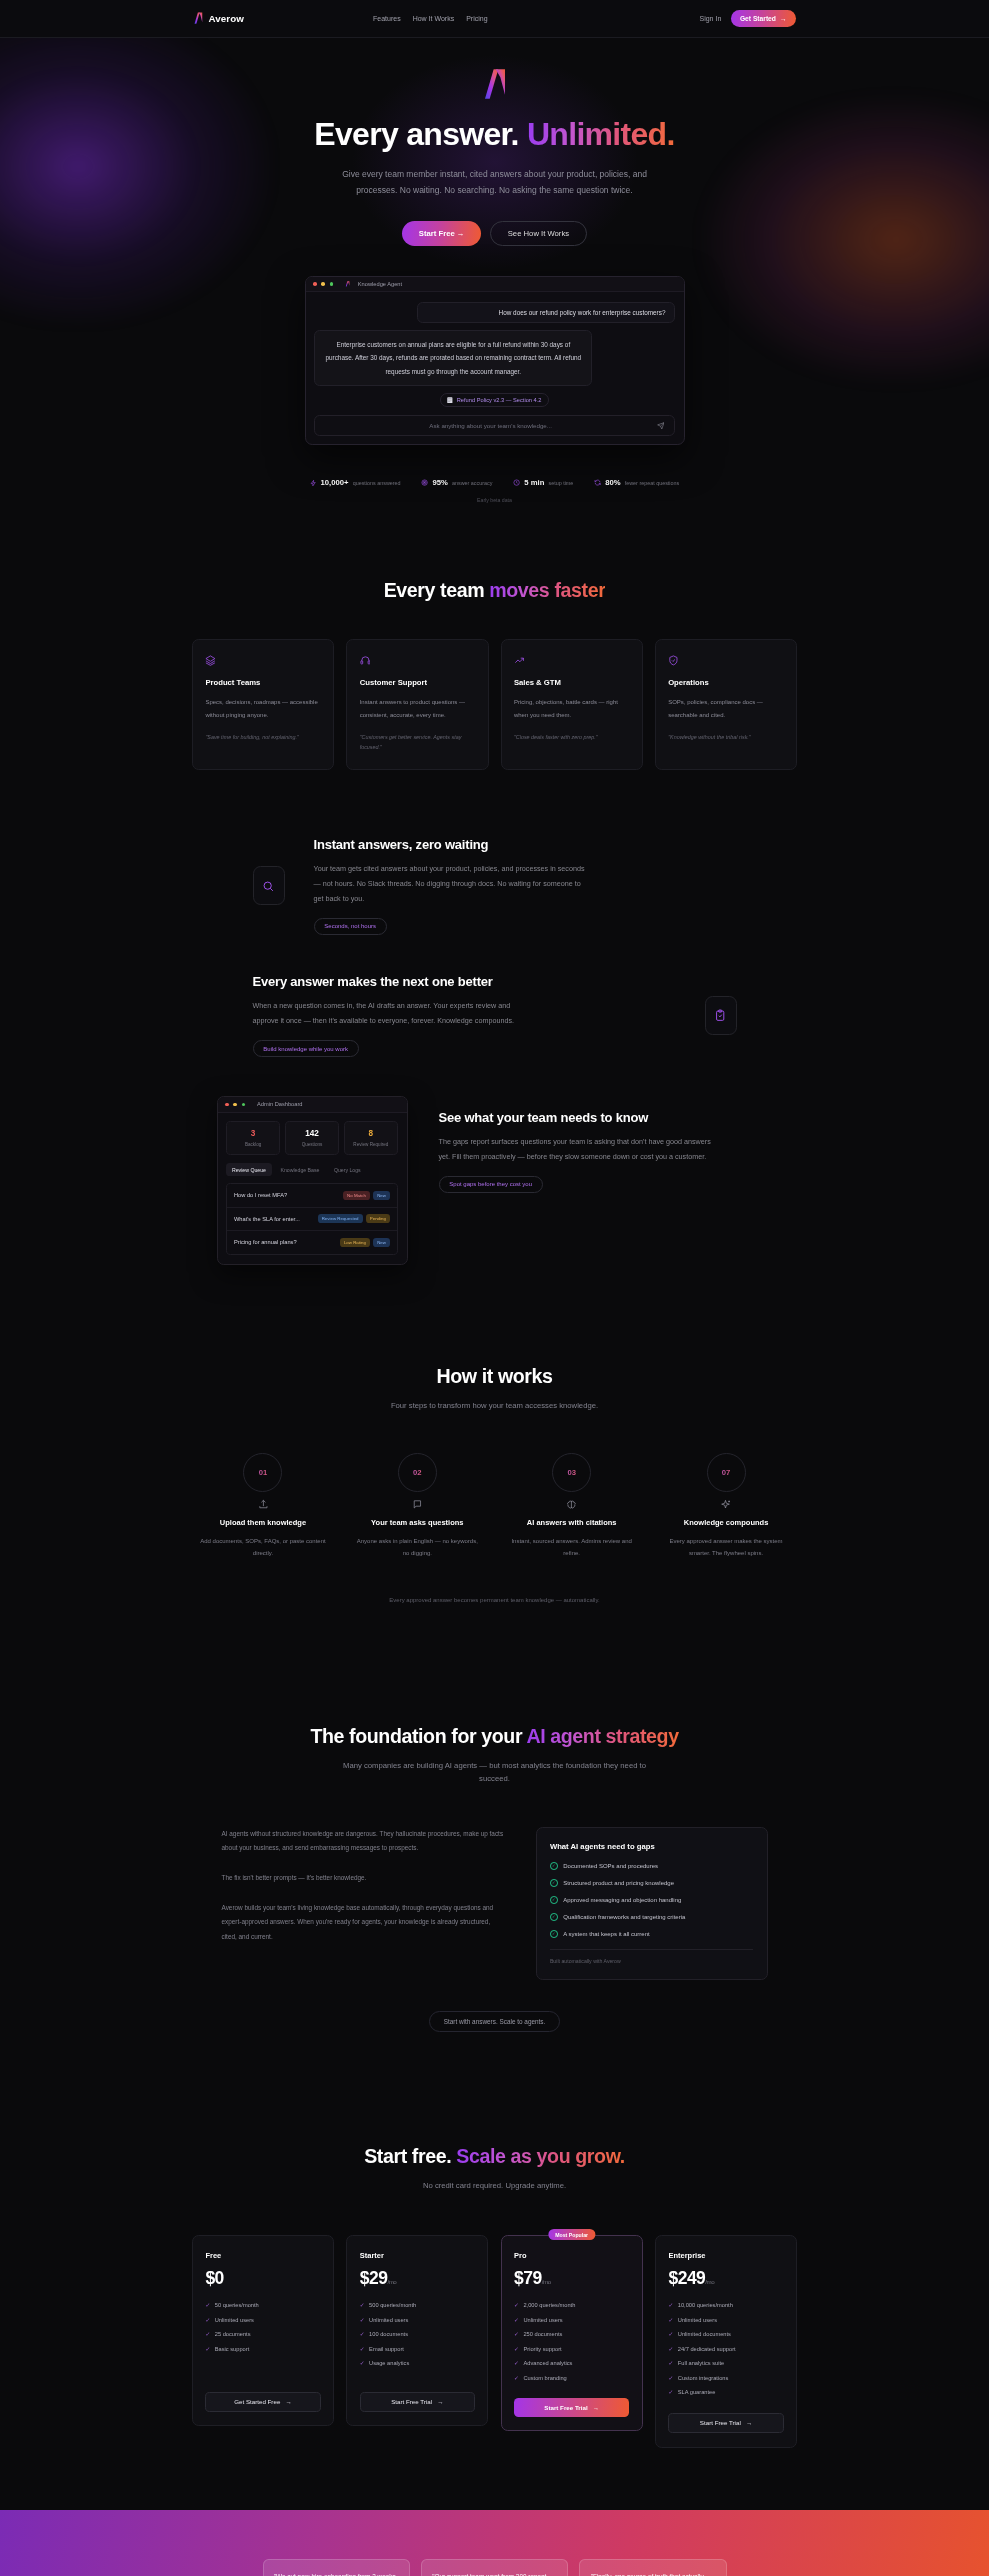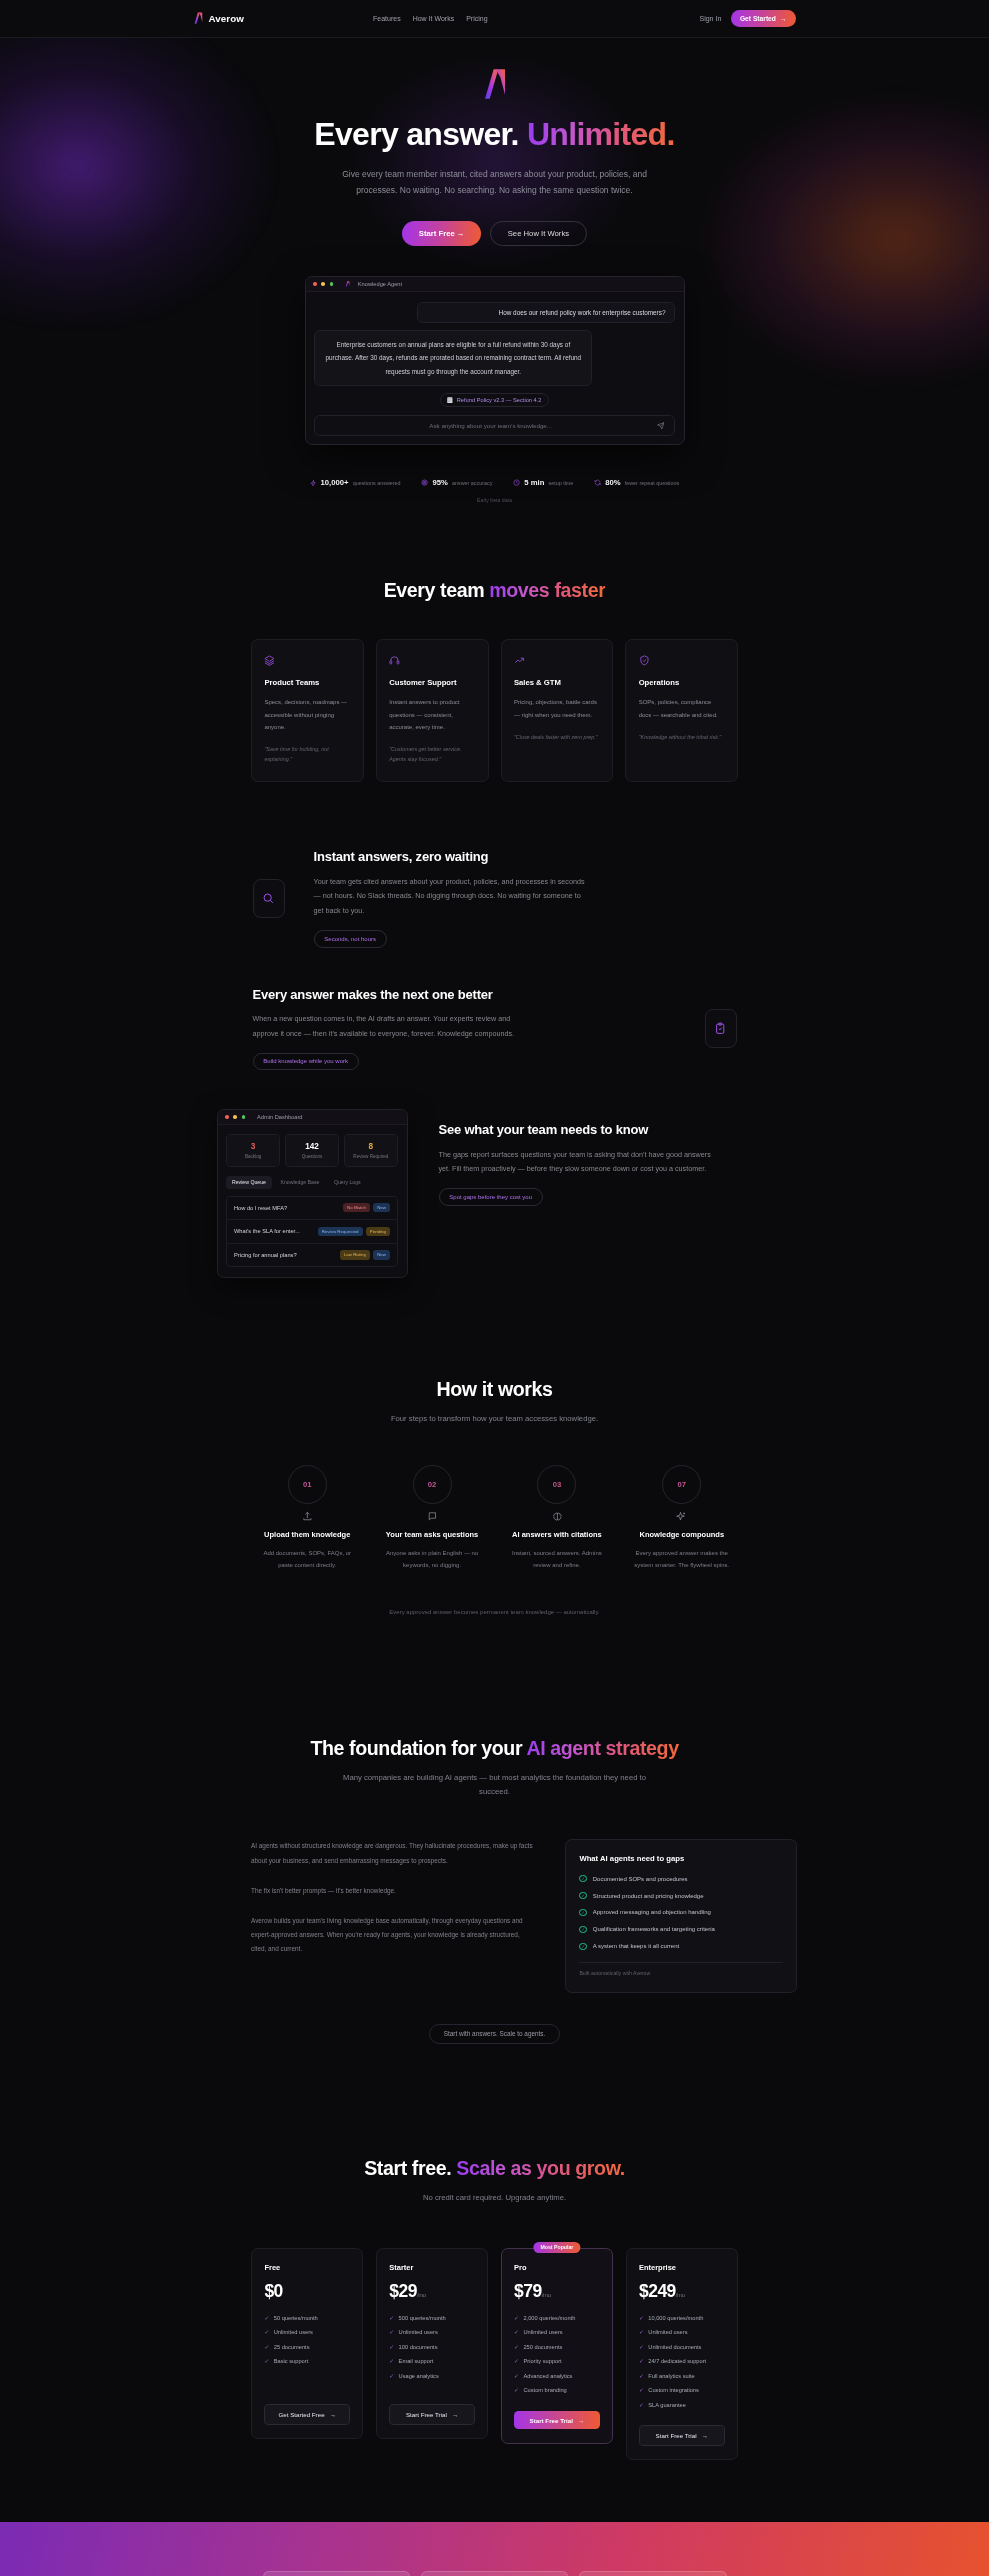--- a/index.html
+++ b/index.html
@@ -117,21 +117,21 @@
 
   
   .stats { margin-top:33px; display:flex; justify-content:center; gap:20.6px; }
   .stat { display:flex; align-items:center; gap:4.1px; }
   .stat .sv { font-size:7.7px; font-weight:bold; color:#fff; }
   .stat .sl { font-size:5.4px; color:#74747f; }
   .stats-note { text-align:center; margin-top:9.3px; font-size:5.2px; color:#4e4e58; }
 
   
   section { position:relative; }
-  .container { width:487px; margin:0 auto; }
+  .container { width:605px; margin:0 auto; }
   h2.sec-title { font-size:19.6px; font-weight:bold; color:#fff; text-align:center; letter-spacing:-0.4px; }
   .sec-sub { margin:11.3px auto 0; text-align:center; font-size:7.7px; color:#82828e; max-width:319px; line-height:1.75; }
 
   
   #teams { padding:76px 0 62px; }
   .team-grid { margin-top:37px; display:grid; grid-template-columns:repeat(4,1fr); gap:12px; }
   .team-card {
     background:#101014; border:0.5px solid #1d1d24; border-radius:6.7px; padding:15.5px 12.4px 16.5px;
     min-height:117px;
   }

